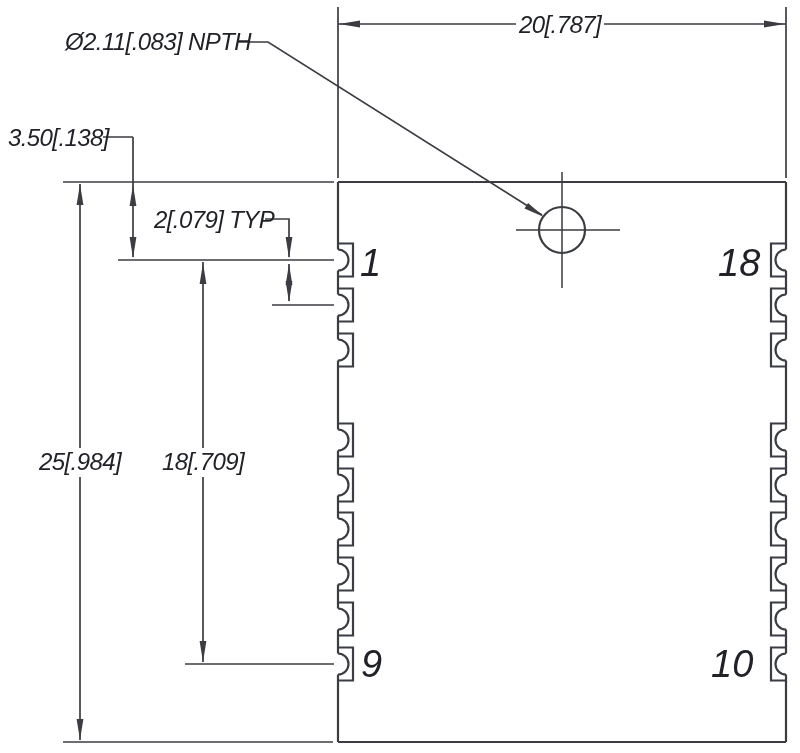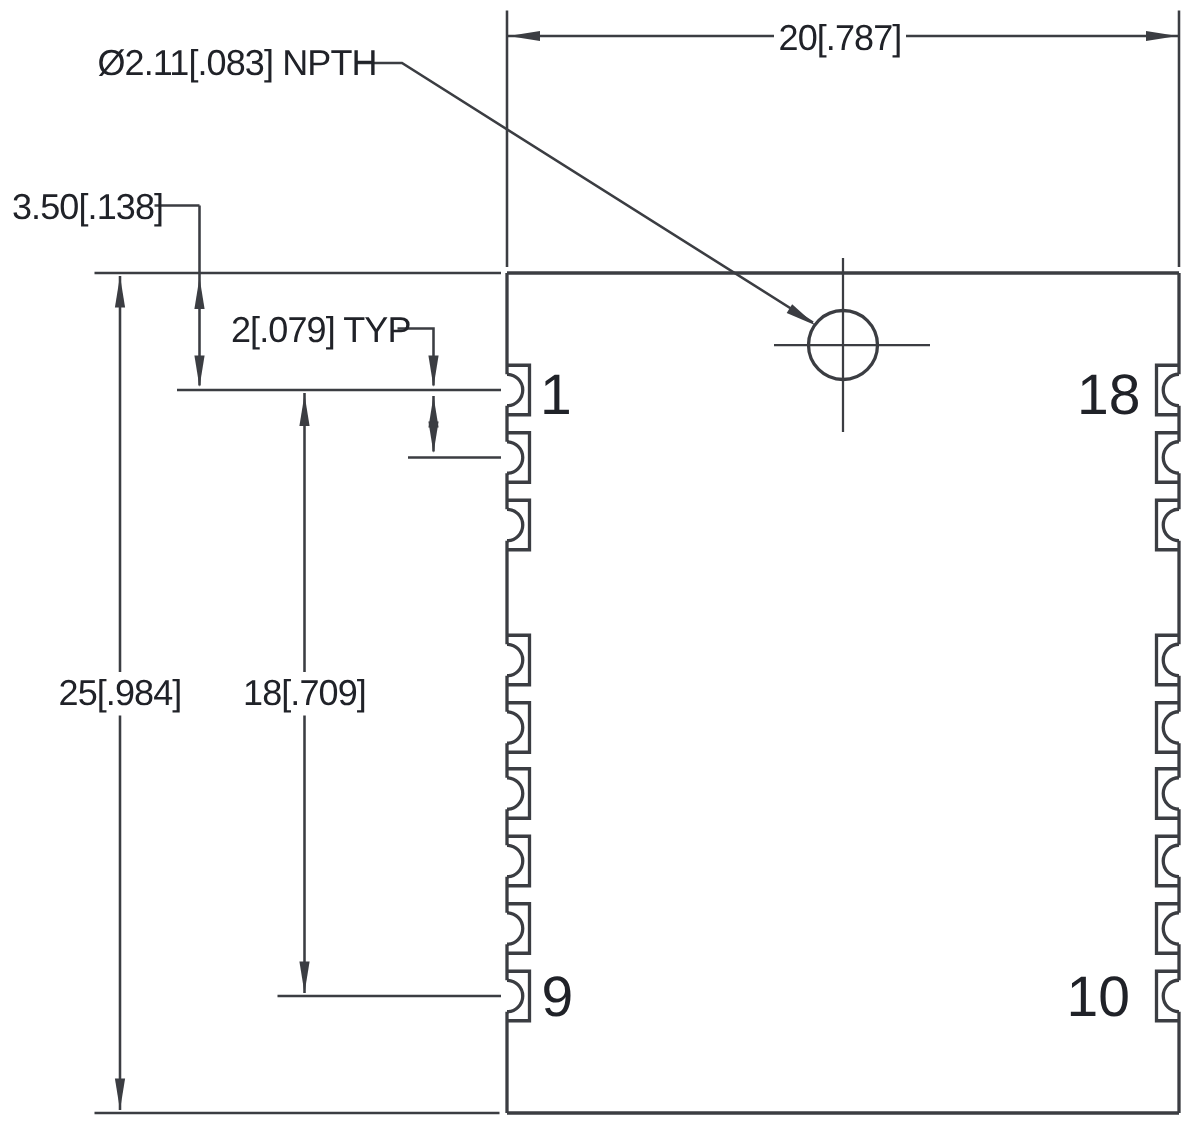--- a/index.html
+++ b/index.html
@@ -1,17 +1,17 @@
 <!DOCTYPE html>
 <html><head>
 <meta charset="utf-8">
 <style>
   html,body{margin:0;padding:0;background:#ffffff;}
   .canvas{position:relative;width:800px;height:753px;background:#ffffff;
-          font-family:"Liberation Sans",sans-serif;overflow:hidden;}
+          font-family:"Liberation Sans",sans-serif;overflow:hidden;font-style:italic;}
   svg{display:block;}
   svg text{fill:#202228;font-family:"Liberation Sans",sans-serif;}
   .dim-text{font-size:24px;letter-spacing:-0.6px;}
   .pin-text{font-size:38px;}
   .stroke{stroke:#3b3d42;fill:none;}
   .thick{stroke-width:2.2;}
   .thin{stroke-width:1.7;}
   .hair{stroke-width:1.5;}
   .arrowhead{fill:#3b3d42;stroke:none;}
 </style>

